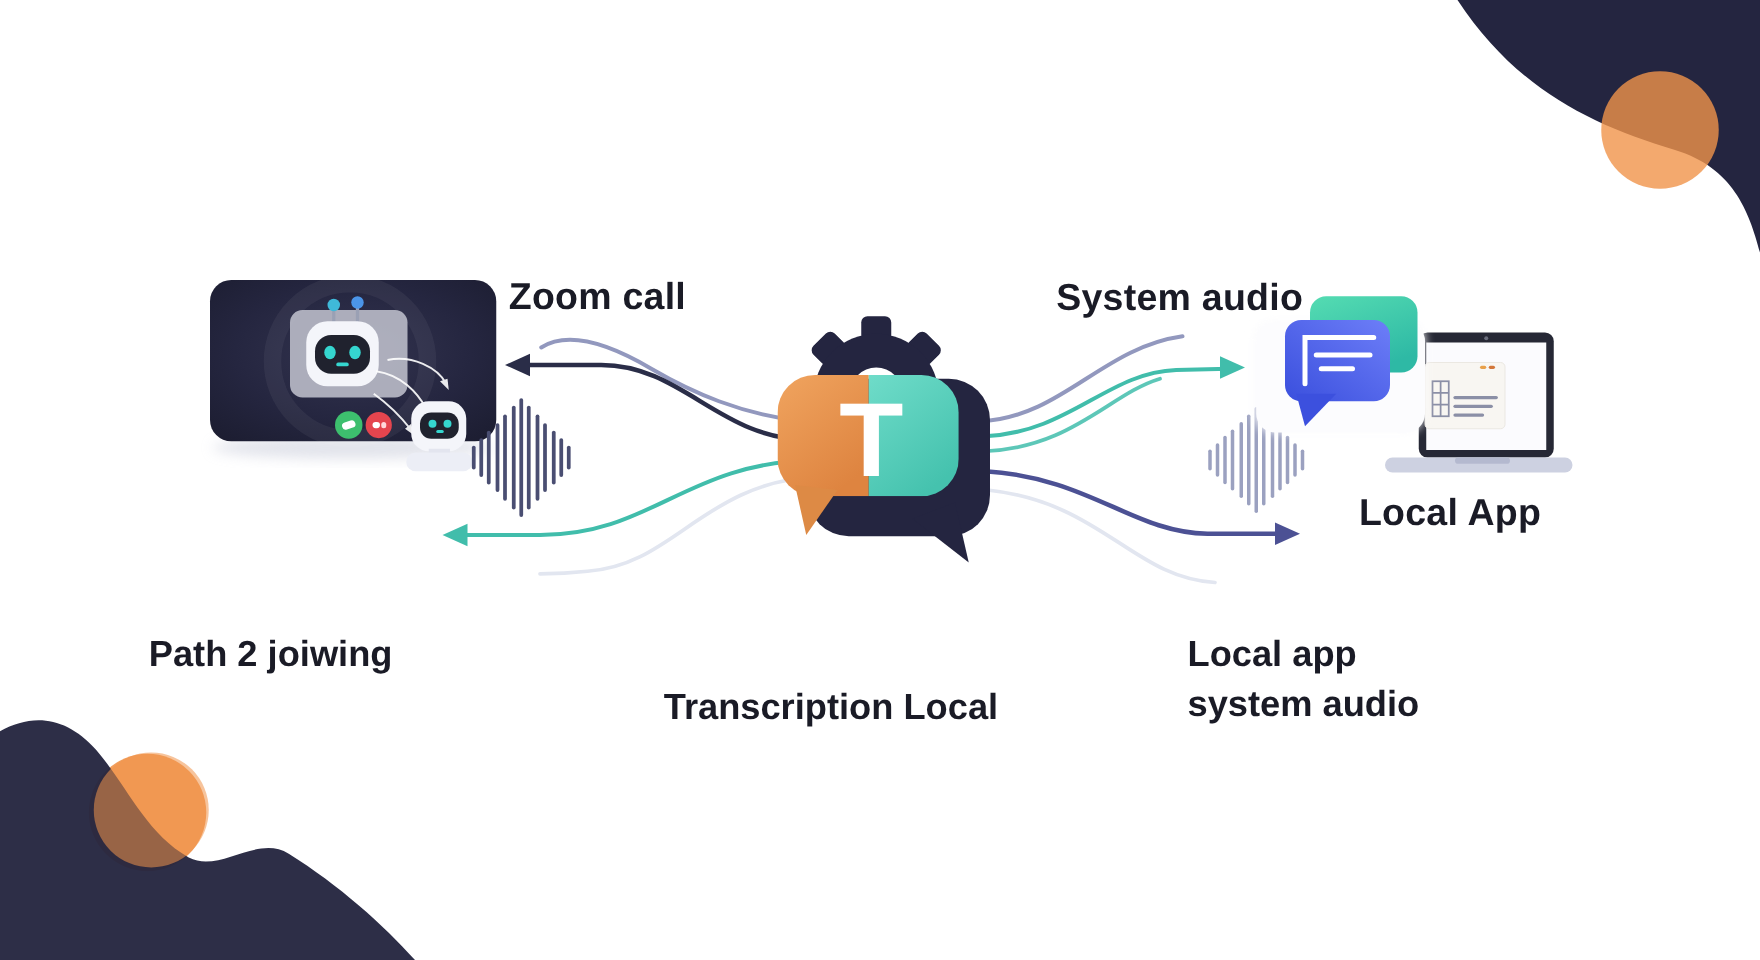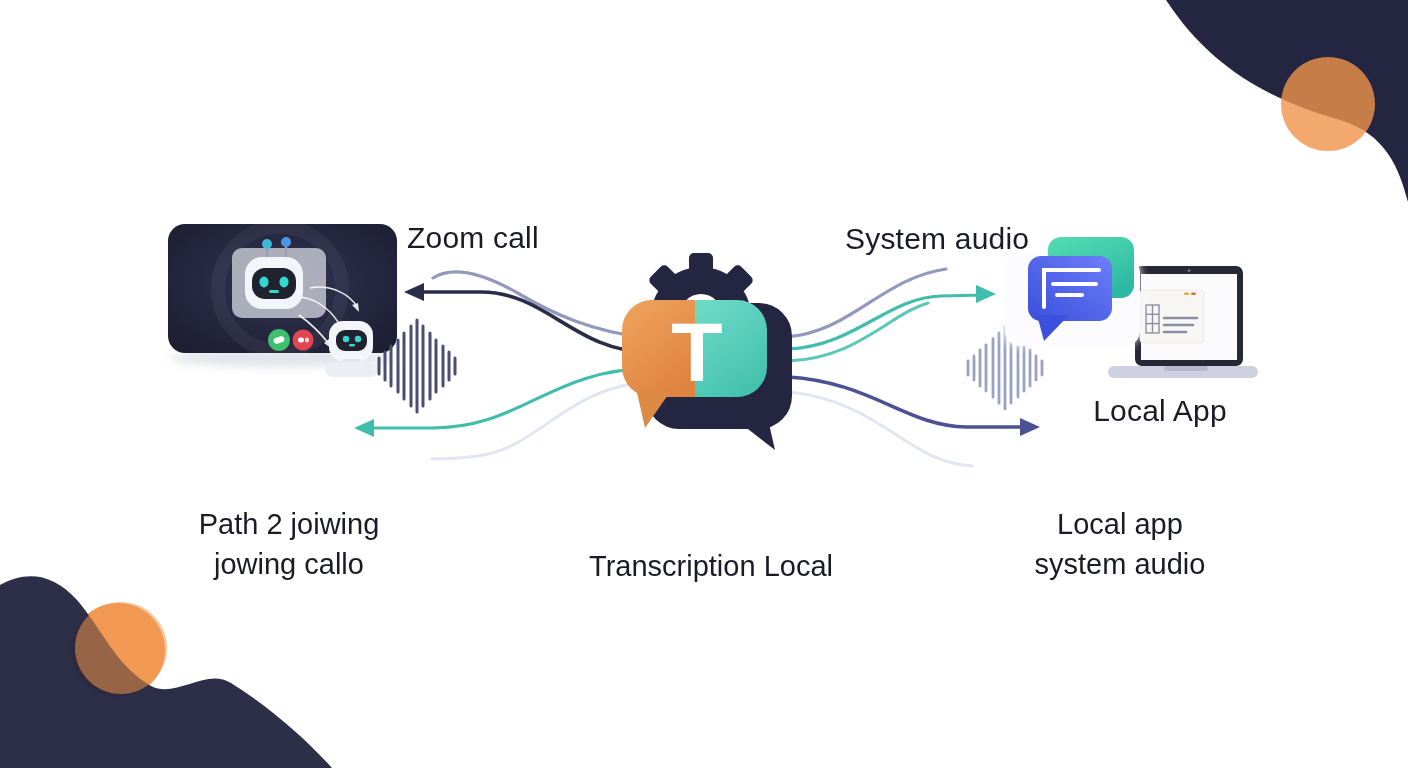--- a/index.html
+++ b/index.html
@@ -1,20 +1,20 @@
 <!DOCTYPE html>
 <html style="--ink: #1a1b26; --navy: #242540; --navy-line: #2a2d48; --slate-line: #9298be; --teal-line: #41bdab; --indigo-line: #4c5194; --ghost-line: #e2e6f0; --orange: #f0944a; --engine-orange: #e8964e; --engine-teal: #5bcfbc; --wave-left: #4a4e72; --wave-right: #9ba1c0; --green: #3dbf6e; --red: #e4454e; --bezel: #262835; --laptop-base: #cdd1e1;"><head>
 <meta charset="utf-8">
 <style>
   html,body{margin:0;padding:0;background:#fff;}
   #stage{position:relative;width:1408px;height:768px;overflow:hidden;background:#fff;
          font-family:"Liberation Sans","DejaVu Sans",sans-serif;color:var(--ink,#1a1b26);}
   .abs{position:absolute;}
-  .lbl{font-size:30px;font-weight:400;letter-spacing:.2px;color:var(--ink,#1a1b26);white-space:nowrap;}
-  .cap{font-size:29px;font-weight:400;text-align:center;line-height:40px;color:var(--ink,#1a1b26);}
+  .lbl{font-size:30px;font-weight:700;letter-spacing:.2px;color:var(--ink,#1a1b26);white-space:nowrap;}
+  .cap{font-size:29px;font-weight:700;text-align:left;line-height:40px;color:var(--ink,#1a1b26);}
   svg{display:block;}
 </style>
 </head>
 <body>
 
 <div id="stage">
 
   <svg class="abs" style="left:1090px;top:0" width="318" height="235" viewBox="1090 0 318 235">
     <path d="M1166,0 C1212,70 1272,100 1340,120 C1386,134 1399,168 1408,202 L1408,0 Z" style="fill:var(--navy,#242540)"></path>
     <circle cx="1328" cy="104" r="47" style="fill:var(--orange,#f0944a)" opacity="0.8"></circle>
@@ -221,21 +221,20 @@
       </g>
     </g>
   </svg>
 
   <div class="abs lbl" style="left:407px;top:221px">Zoom call</div>
   <div class="abs lbl" style="left:845px;top:222px">System audio</div>
   <div class="abs lbl" style="left:1057px;top:394px;width:206px;text-align:center">Local App</div>
 
   <div class="abs cap" style="left:119px;top:504px;width:340px">
     <div>Path 2 joiwing</div>
-    <div>jowing callo</div>
   </div>
   <div class="abs cap" style="left:531px;top:546px;width:360px">Transcription Local</div>
   <div class="abs cap" style="left:950px;top:504px;width:340px">
     <div>Local app</div>
     <div>system audio</div>
   </div>
 
 </div>
 
 </body></html>

